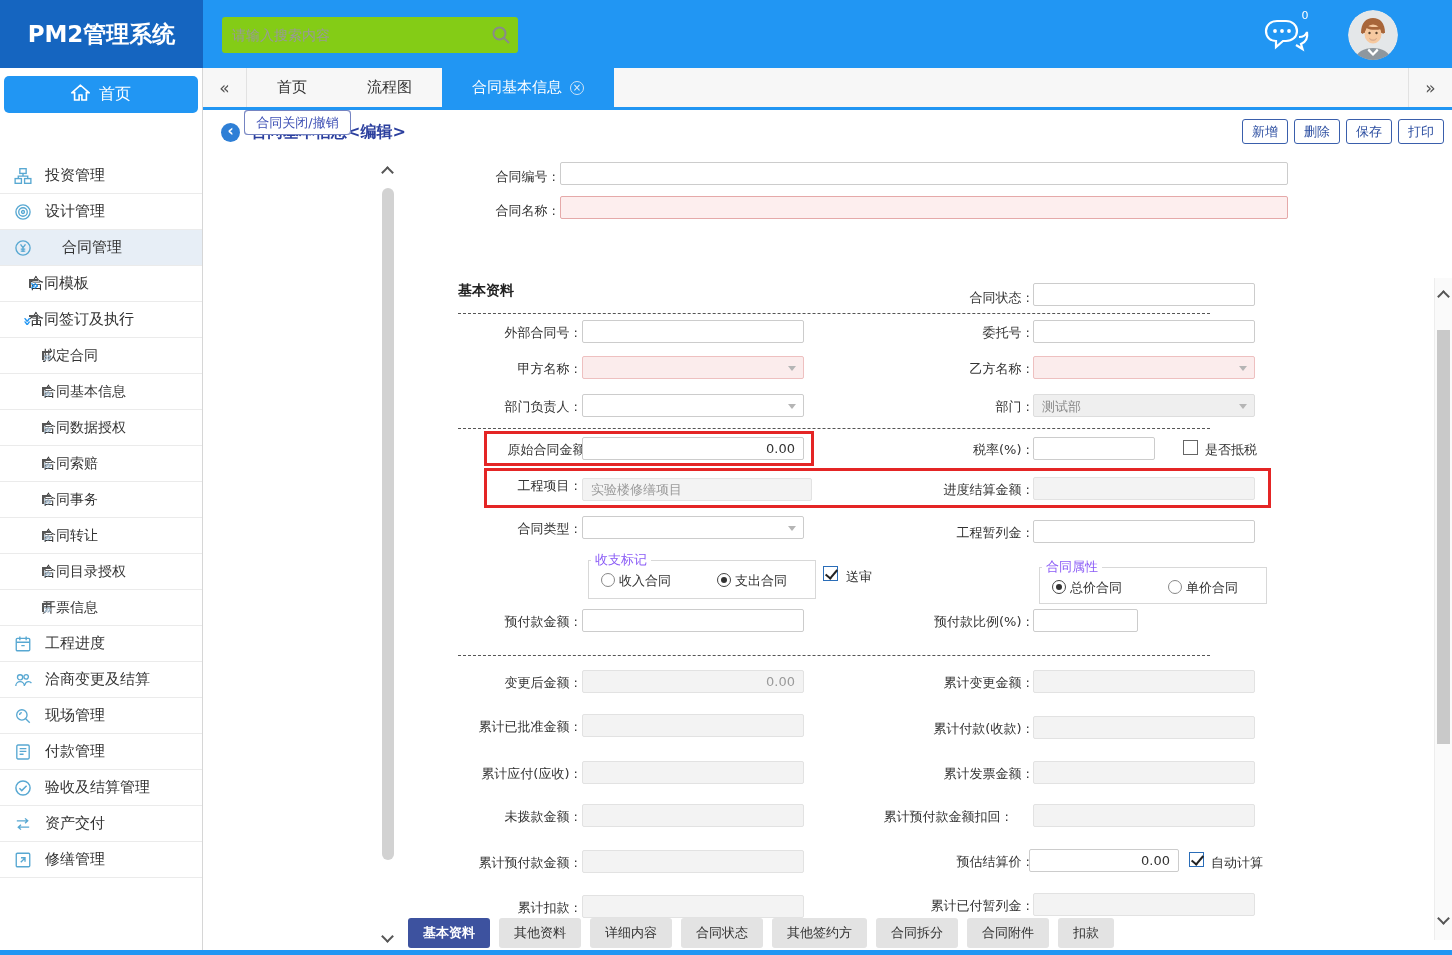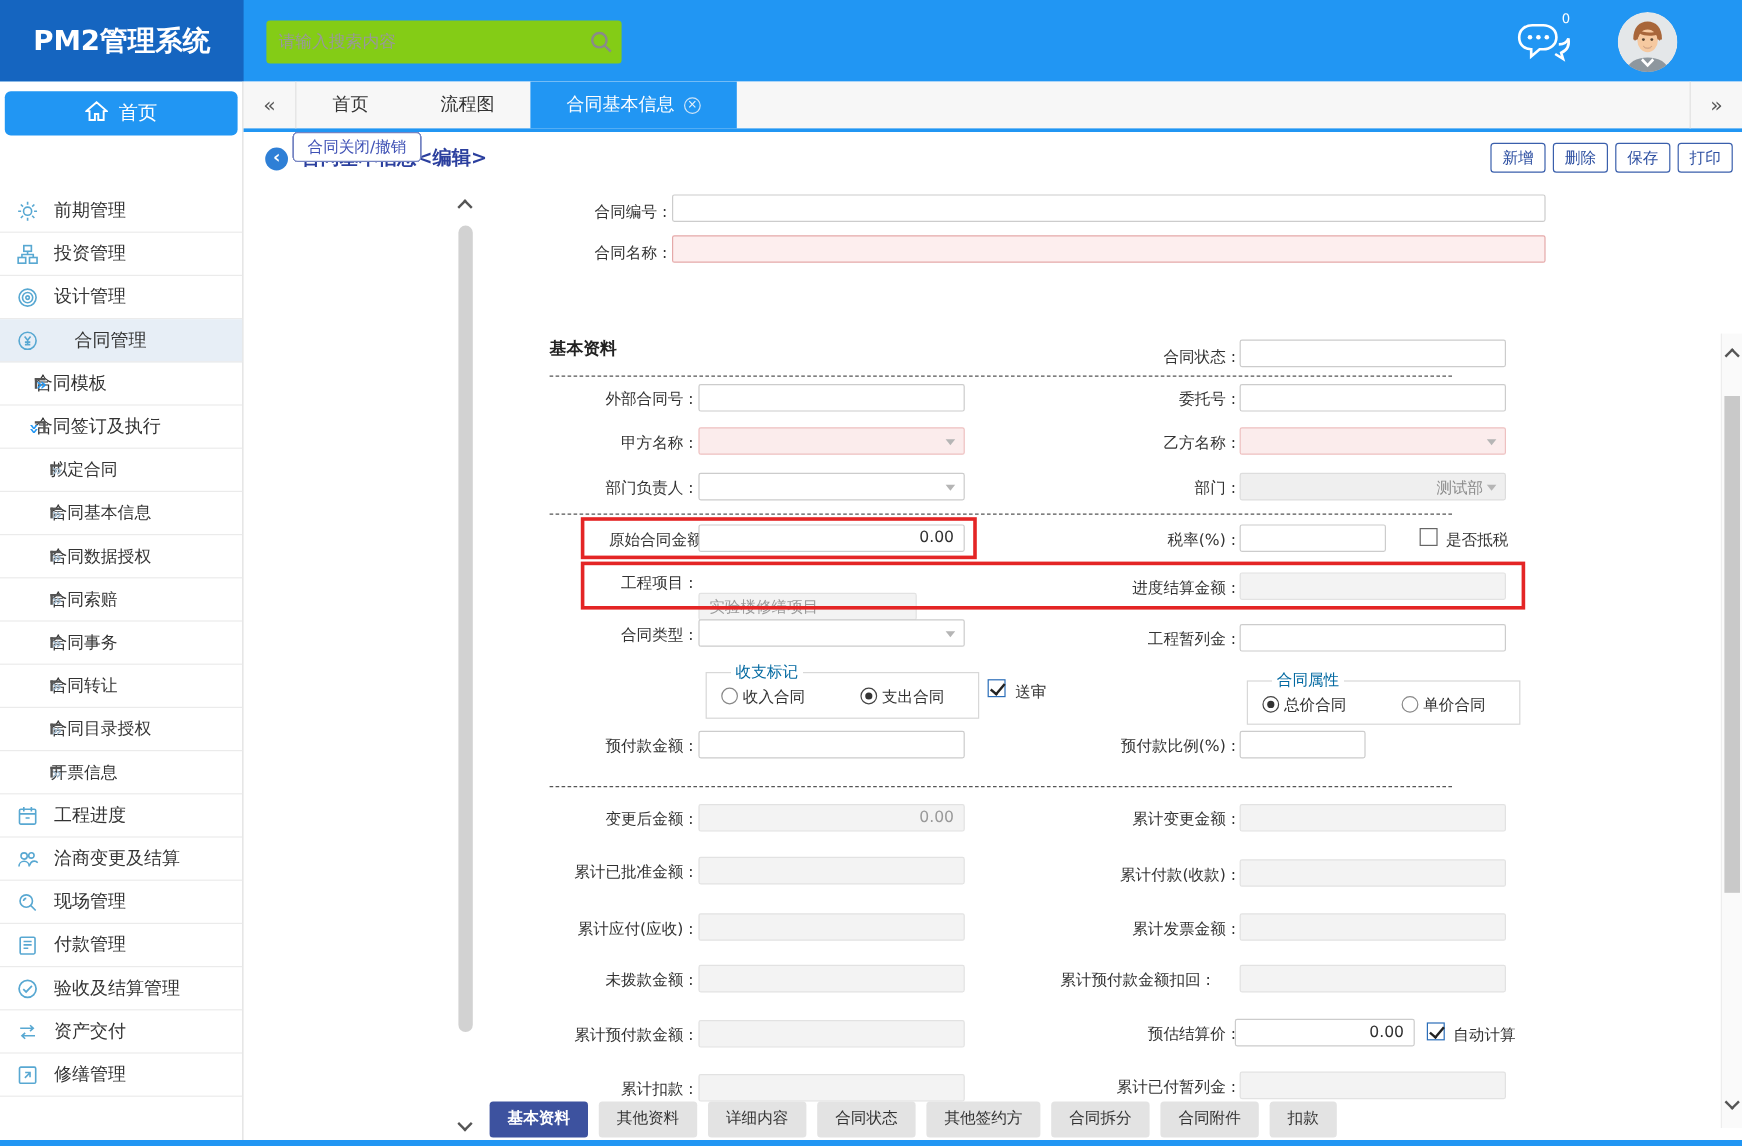--- a/index.html
+++ b/index.html
@@ -67,38 +67,38 @@
   
   .flbl { position:absolute; font-size:13px; color:#333; text-align:right; white-space:nowrap; width:180px; }
   .flbl::after { content:" :"; }
   .sect { position:absolute; font-size:14px; font-weight:bold; color:#222; }
   .fin { position:absolute; height:23px; border:1px solid #ccc; border-radius:2px; background:#fff; font-size:13px;
          padding:0 8px; color:#333; font-family:inherit; outline:none; }
   .fin.money { text-align:right; }
   .fin.dis { background:#f3f3f3; border-color:#e2e2e2; color:#9a9a9a; }
   .fin.pinkbig { background:#fdeeee; border-color:#e5a9a9; }
   .fsel { position:absolute; height:23px; border:1px solid #ccc; border-radius:2px; background:#fff; cursor:pointer; }
-  .fsel .selval { display:block; font-size:13px; color:#666; padding:3px 18px 0 8px; white-space:nowrap; overflow:hidden;text-align:right; }
+  .fsel .selval { display:block; font-size:13px; color:#666; padding:3px 18px 0 8px; white-space:nowrap; overflow:hidden; }
   .fsel .arr { position:absolute; right:7px; top:9px; width:0; height:0; border:4px solid transparent; border-top:5px solid #b5b5b5; }
   .fsel.pink { background:#fbecec; border-color:#eec0c0; }
   .fsel.dis { background:#efefef; border-color:#ddd; }
   .fsel.dis .selval { color:#8a8a8a; }
   .dash { position:absolute; left:255px; width:752px; border-top:1px dashed #555; height:0; }
   .hlbox { position:absolute; border:3px solid #e42525; pointer-events:none; }
   .cb { position:absolute; width:15px; height:15px; border:1px solid #666; background:#fff; cursor:pointer; }
   .cb.on { border-color:#2a6db8; }
   .cb.on::after { content:""; position:absolute; left:4px; top:0px; width:5px; height:10px;
                   border-right:2px solid #222; border-bottom:2px solid #222; transform:rotate(40deg); }
   .cblab, .rdlab { position:absolute; font-size:13px; color:#333; white-space:nowrap; }
   .rd { width:14px; height:14px; border:1px solid #888; border-radius:50%; background:#fff; display:inline-block;
         position:relative; vertical-align:-2px; margin-right:4px; cursor:pointer; }
   .rd.on { border-color:#444; }
   .rd.on::after { content:""; position:absolute; left:3px; top:3px; width:6px; height:6px; border-radius:50%; background:#333; }
   .fs { position:absolute; border:1px solid #d8d8d8; background:#fff; }
-  .fs legend { font-size:13px; color:#0369a1; margin-left:20px; padding:0 4px; }
+  .fs legend { font-size:13px; color:#8b5cf6; margin-left:2px; padding:0 4px; }
   .fs .fsrow { display:flex; align-items:center; padding:3px 0 0 12px; gap:0; font-size:13px; color:#333; }
   .fs .fsrow .opt2 { margin-left:46px; }
 
   
   .chev { position:absolute; width:9px; height:9px; border-top:2px solid #555; border-left:2px solid #555; }
   .chev.up { transform:rotate(45deg); }
   .chev.dn { transform:rotate(225deg); }
   #inner-sb { position:absolute; left:178px; top:50px; width:15px; height:790px; }
   #inner-sb .thumb { position:absolute; left:1px; top:28px; width:12px; height:672px; background:#d2d2d2; border-radius:6px; cursor:pointer; }
   #outer-sb { position:absolute; left:1231px; top:168px; width:18px; height:662px; background:#fafafa; border-left:1px solid #ededed; }
@@ -161,31 +161,20 @@
     <div id="home-btn">
       <span>
         <svg width="19" height="17" viewBox="0 0 19 17">
             <path d="M9.5 1.2L1 8.6h2.6V16h4.5v-5h2.8v5h4.5V8.6H18z" fill="none" stroke="#fff" stroke-width="1.6"></path>
           </svg>
       </span>
       <span>首页</span>
     </div>
     <div id="nav-list">
 
-        <div class="nav-item lvl0">
-          <span class="nav-icon">
-            <svg viewBox="0 0 16 16">
-              <g fill="none" stroke="#58a8d2" stroke-width="1.2">
-                <circle cx="8" cy="8" r="3"></circle>
-                <path d="M8 1v2.2M8 12.8V15M1 8h2.2M12.8 8H15M3 3l1.6 1.6M11.4 11.4L13 13M13 3l-1.6 1.6M4.6 11.4L3 13"></path>
-              </g>
-            </svg>
-          </span>
-          <span class="nav-label">前期管理</span>
-        </div>
 
         <div class="nav-item lvl0">
           <span class="nav-icon">
             <svg viewBox="0 0 16 16">
               <g fill="none" stroke="#58a8d2" stroke-width="1.2">
                 <rect x="5.2" y="1.5" width="5.6" height="4.2"></rect>
                 <rect x="1" y="10.3" width="5.6" height="4.2"></rect>
                 <rect x="9.4" y="10.3" width="5.6" height="4.2"></rect>
                 <path d="M8 5.7v2.4M3.8 10.3V8.1h8.4v2.2"></path>
               </g>
@@ -461,21 +450,21 @@
     <div class="dash" style="top:318px;"></div>
 
     <label class="flbl" style="left:211px;top:331px;">原始合同金额</label>
     <input class="fin money" style="left: 379px; top: 327px; width: 222px;" value="0.00">
     <label class="flbl" style="left:647px;top:331px;">税率(%)</label>
     <input class="fin" style="left: 830px; top: 327px; width: 122px;" value="">
     <span class="cb" style="left:980px;top:330px;"></span>
     <span class="cblab" style="left:1002px;top:331px;">是否抵税</span>
 
     <label class="flbl" style="left:195px;top:367px;">工程项目</label>
-    <input class="fin dis" style="left: 379px; top: 384px; width: 182px;" value="实验楼修缮项目">
+    <input class="fin dis" style="left: 379px; top: 368px; width: 230px;" value="实验楼修缮项目">
     <label class="flbl" style="left:647px;top:371px;">进度结算金额</label>
     <input class="fin dis" style="left: 830px; top: 367px; width: 222px;" value="">
 
     <div class="hlbox" style="left:281px;top:321px;width:330px;height:35px;"></div>
     <div class="hlbox" style="left:281px;top:358px;width:787px;height:40px;"></div>
 
     <label class="flbl" style="left:195px;top:410px;">合同类型</label>
     <div class="fsel" style="left:379px;top:406px;width:222px;">
       <span class="selval"></span>
         <i class="arr"></i>

